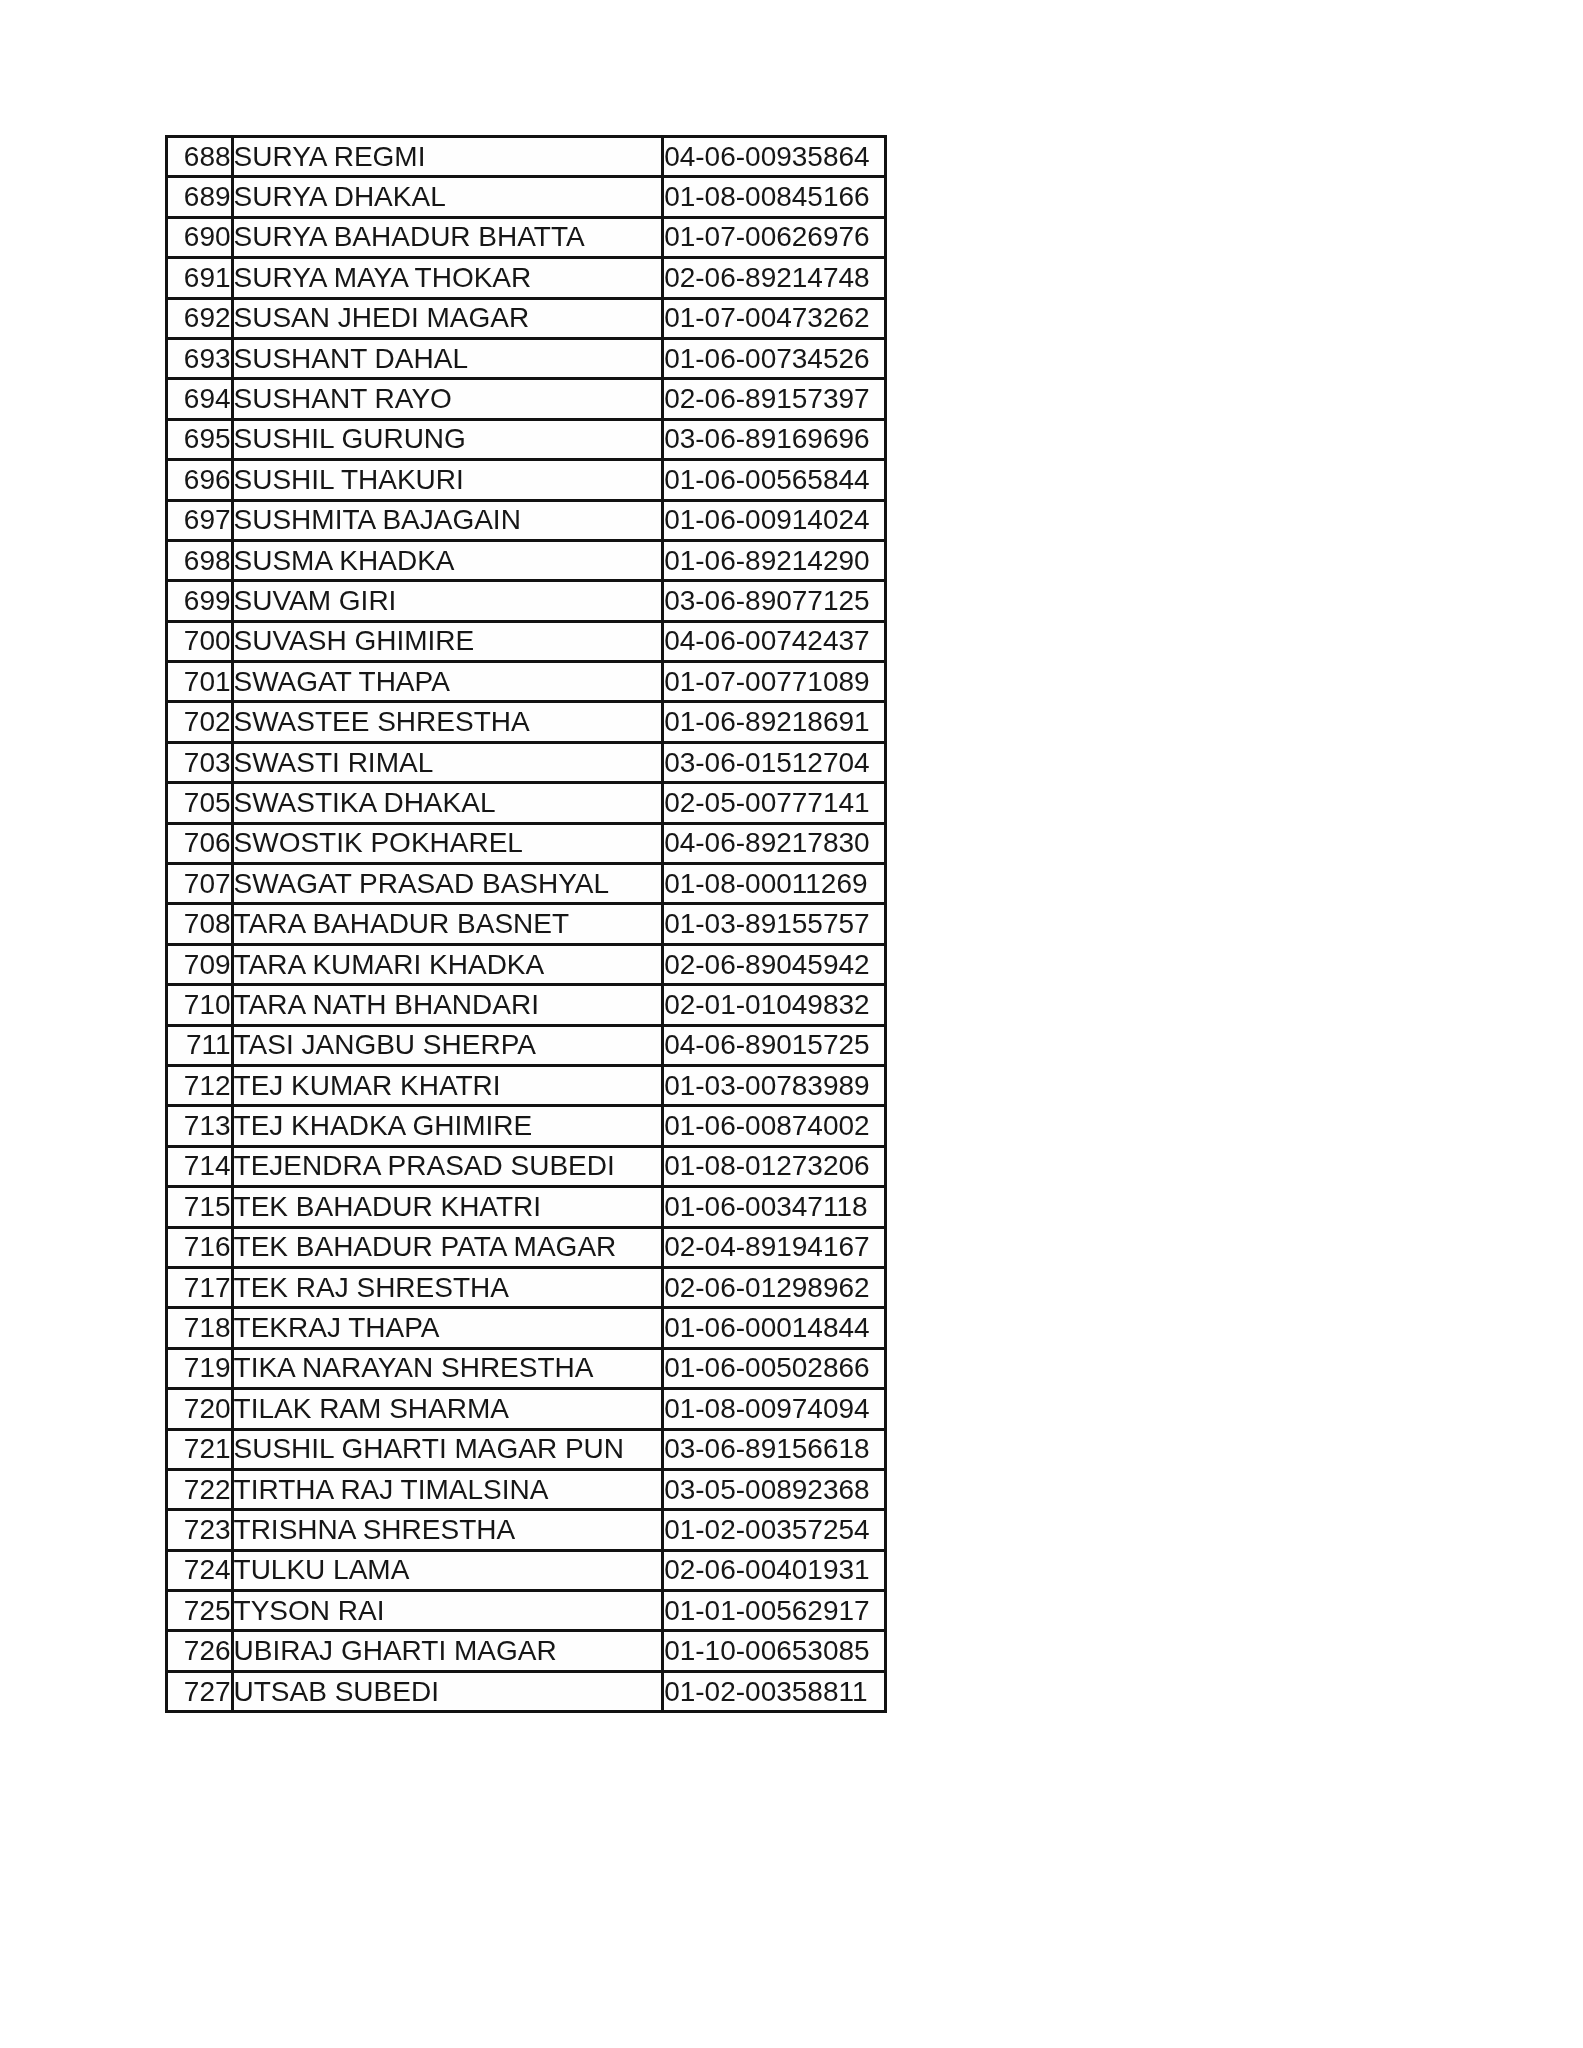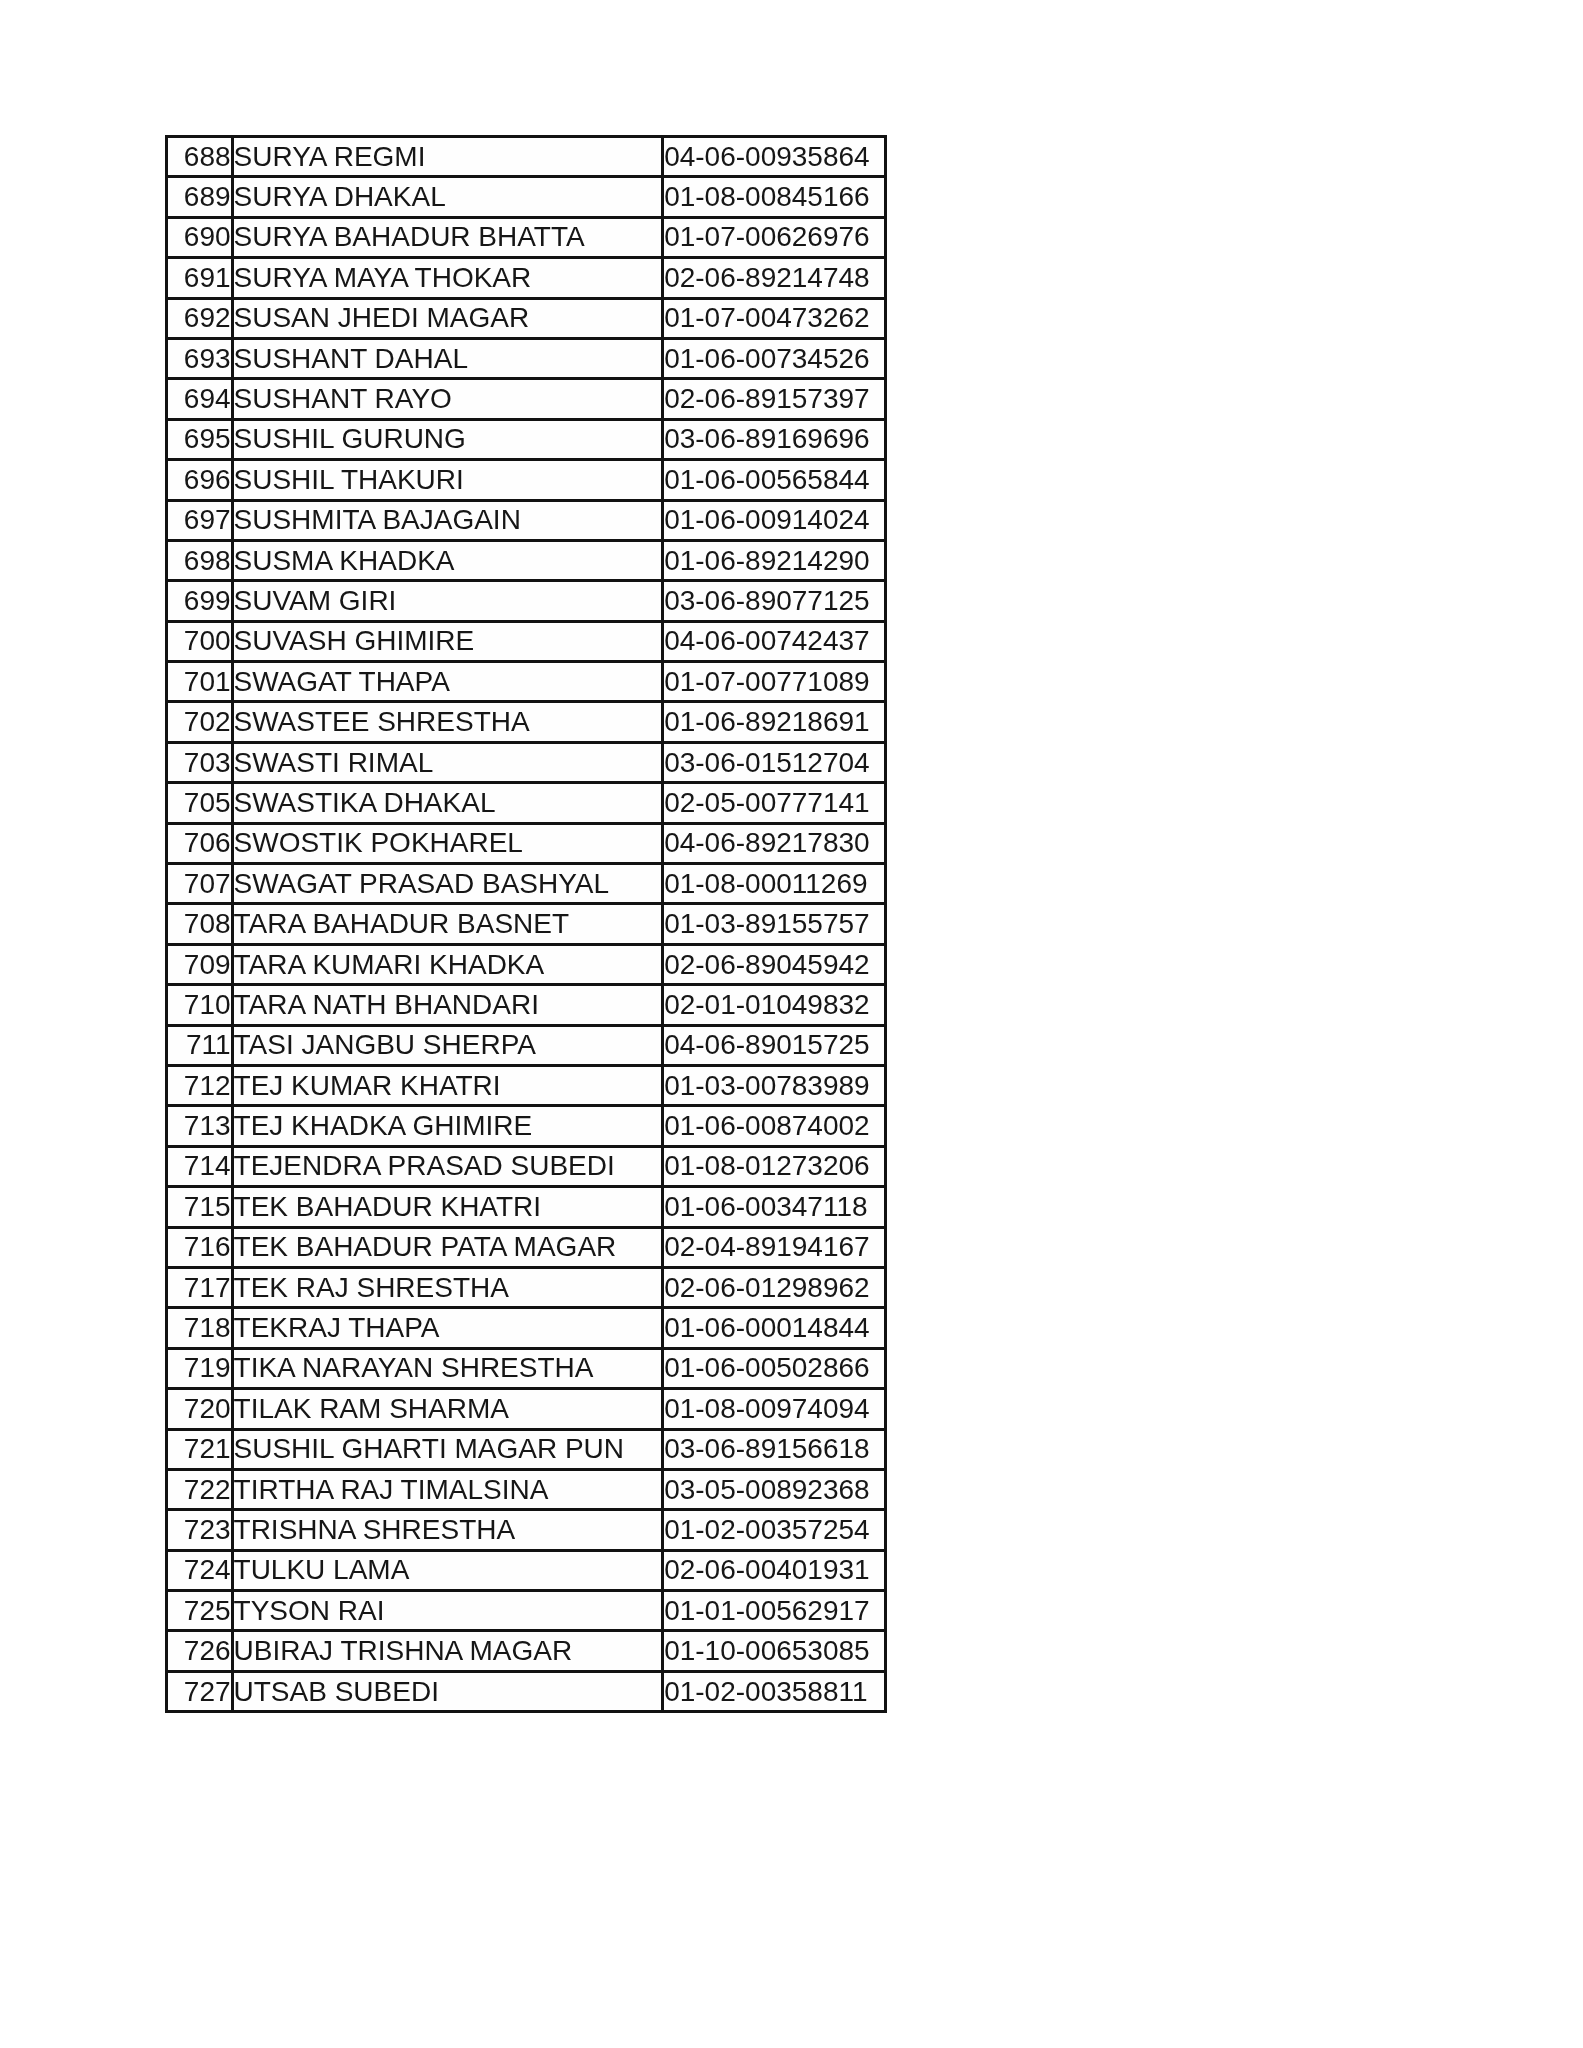--- a/index.html
+++ b/index.html
@@ -276,21 +276,21 @@
   </tr>
 
   <tr>
     <td class="col-no">725</td>
     <td class="col-name">TYSON RAI</td>
     <td class="col-id">01-01-00562917</td>
   </tr>
 
   <tr>
     <td class="col-no">726</td>
-    <td class="col-name">UBIRAJ TRISHNA MAGAR</td>
+    <td class="col-name">UBIRAJ GHARTI MAGAR</td>
     <td class="col-id">01-10-00653085</td>
   </tr>
 
   <tr>
     <td class="col-no">727</td>
     <td class="col-name">UTSAB SUBEDI</td>
     <td class="col-id">01-02-00358811</td>
   </tr>
 
 </tbody>

